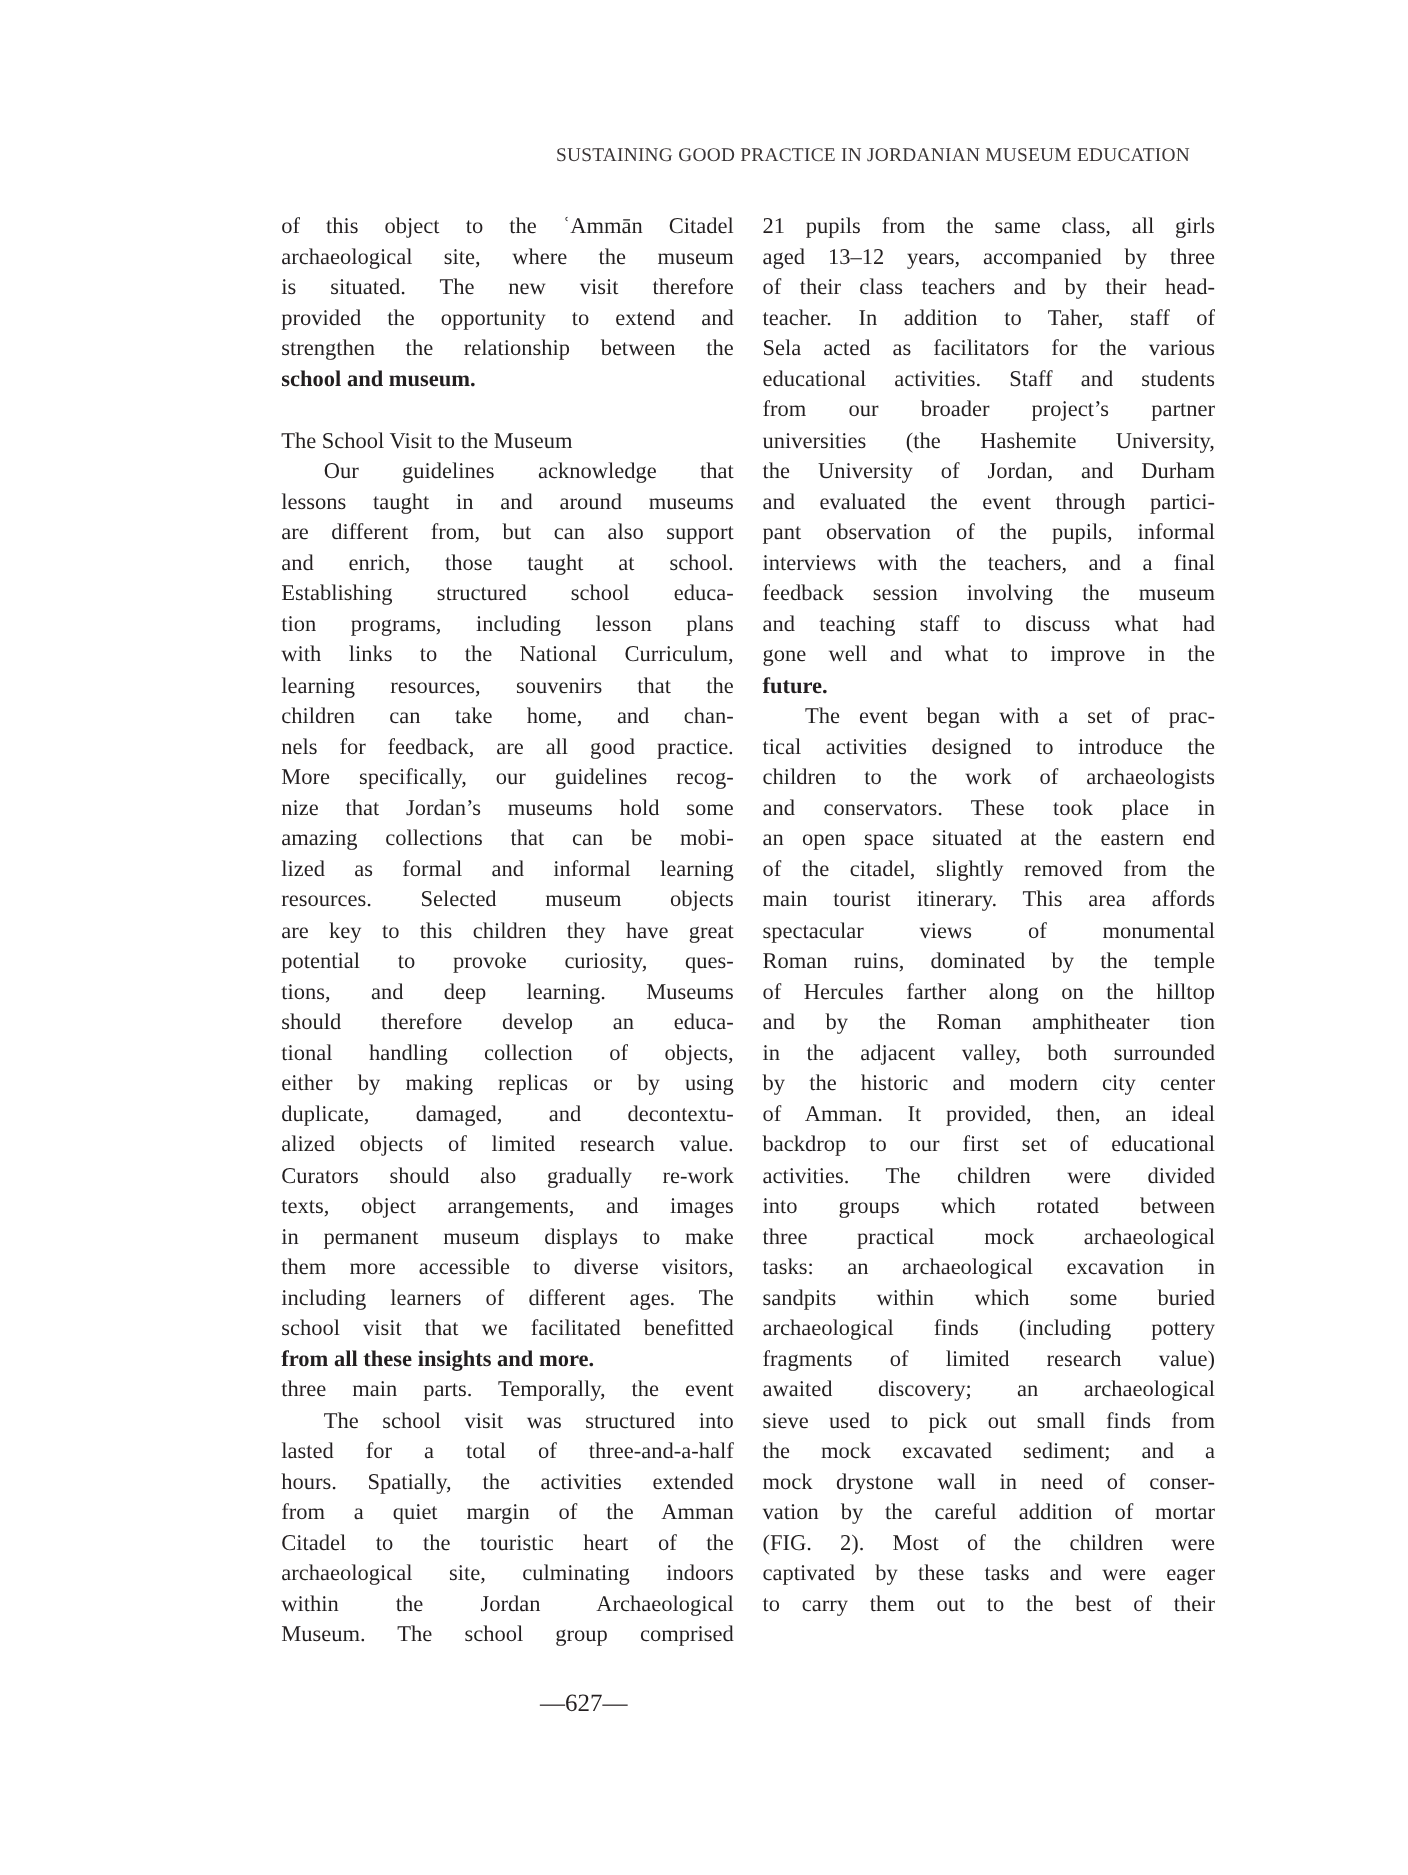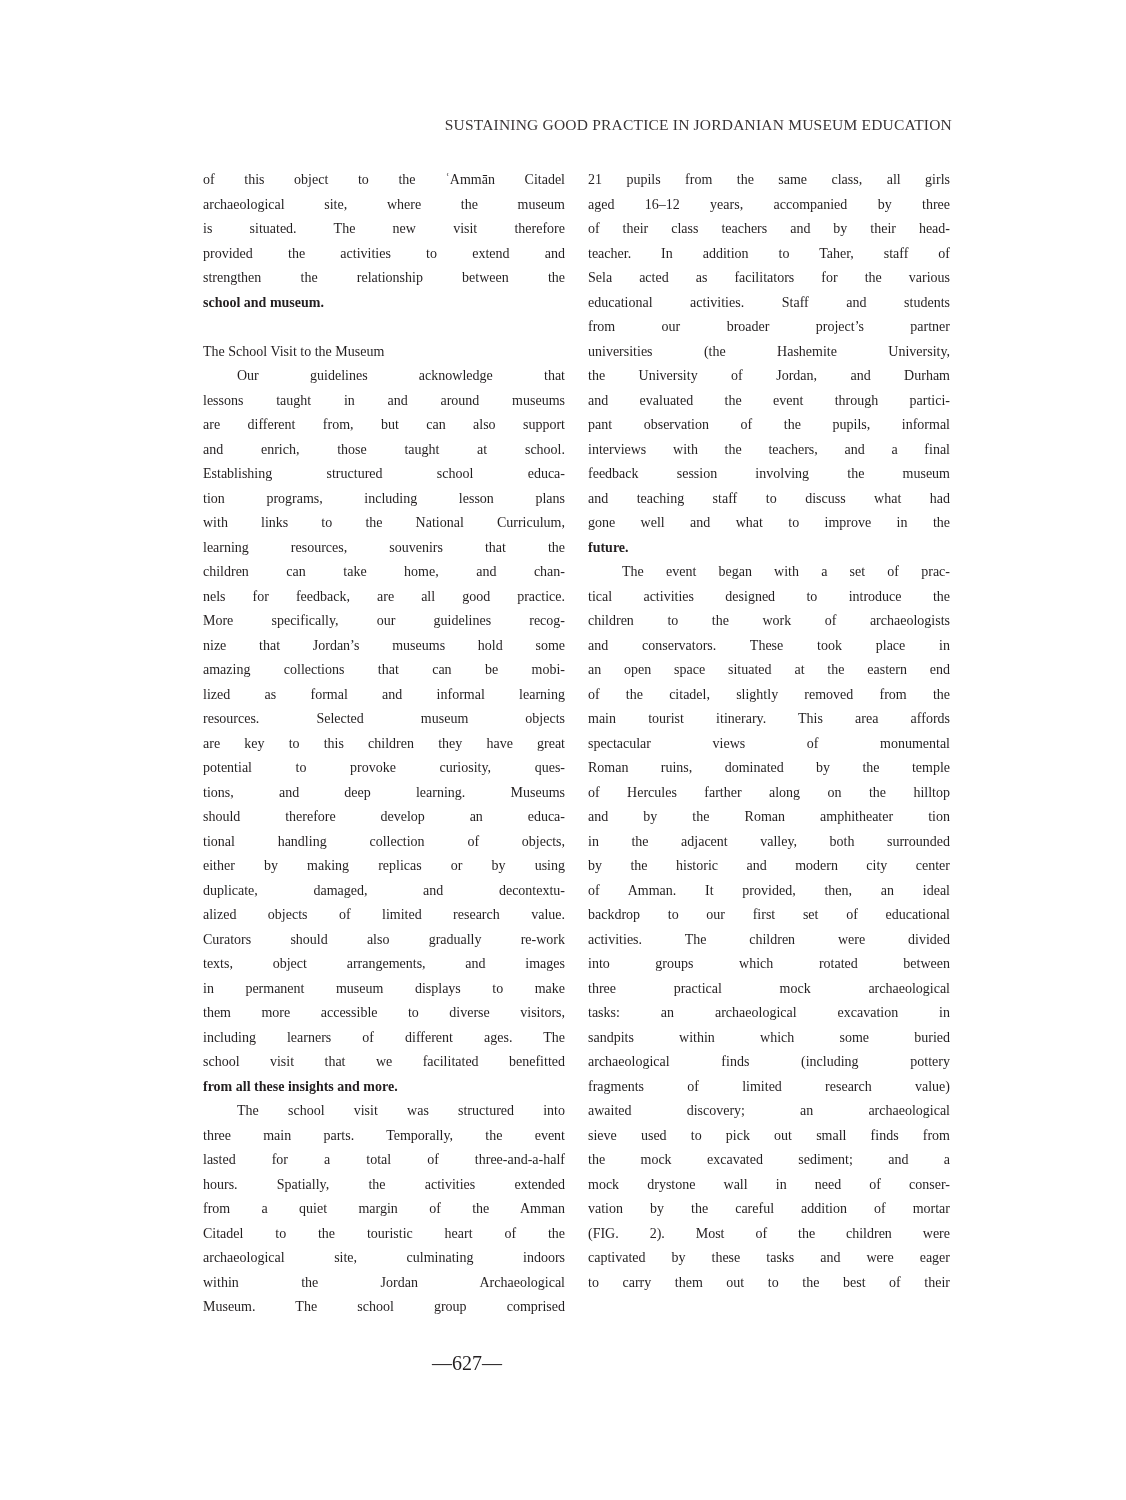--- a/index.html
+++ b/index.html
@@ -7,21 +7,21 @@
     width: 1126px; height: 1500px; position: relative; overflow: hidden;
     font-family: "Liberation Serif", "DejaVu Serif", serif; color: #231f20;
   }
   .running-head {
     position: absolute; top: 116px; right: 174px;
     font-size: 15.5px; letter-spacing: 0.2px; color: #3a3536;
     white-space: nowrap;
   }
   .col {
     position: absolute; top: 168px; width: 362px;
-    font-size: 14px; line-height: 24.5px;
+    font-size: 18px; line-height: 24.5px; margin-left: 22px;
   }
   .col.left { left: 203px; }
   .col.right { left: 588px; }
   .line {
     display: block; height: 24.5px; white-space: nowrap;
     text-align: justify; text-align-last: justify;
   }
   .line.last { text-align-last: left; font-weight: bold; }
   .line.indent { padding-left: 34px; }
   .line.blank { height: 24.5px; }
@@ -33,21 +33,21 @@
 </style>
 </head>
 <body>
 
 <div class="running-head">SUSTAINING GOOD PRACTICE IN JORDANIAN MUSEUM EDUCATION</div>
 
 <div class="col left" id="left-col">
     <span class="line normal">of this object to the ʿAmmān Citadel</span>
     <span class="line normal">archaeological site, where the museum</span>
     <span class="line normal">is situated. The new visit therefore</span>
-    <span class="line normal">provided the activities to extend and</span>
+    <span class="line normal">provided the opportunity to extend and</span>
     <span class="line normal">strengthen the relationship between the</span>
     <span class="line last">school and museum.</span>
     <span class="line blank"></span>
     <span class="line heading">The School Visit to the Museum</span>
     <span class="line indent">Our guidelines acknowledge that</span>
     <span class="line normal">lessons taught in and around museums</span>
     <span class="line normal">are different from, but can also support</span>
     <span class="line normal">and enrich, those taught at school.</span>
     <span class="line normal">Establishing structured school educa-</span>
     <span class="line normal">tion programs, including lesson plans</span>
@@ -68,33 +68,33 @@
     <span class="line normal">either by making replicas or by using</span>
     <span class="line normal">duplicate, damaged, and decontextu-</span>
     <span class="line normal">alized objects of limited research value.</span>
     <span class="line normal">Curators should also gradually re-work</span>
     <span class="line normal">texts, object arrangements, and images</span>
     <span class="line normal">in permanent museum displays to make</span>
     <span class="line normal">them more accessible to diverse visitors,</span>
     <span class="line normal">including learners of different ages. The</span>
     <span class="line normal">school visit that we facilitated benefitted</span>
     <span class="line last">from all these insights and more.</span>
+    <span class="line normal">three main parts. Temporally, the event</span>
     <span class="line indent">The school visit was structured into</span>
-    <span class="line normal">three main parts. Temporally, the event</span>
     <span class="line normal">lasted for a total of three-and-a-half</span>
     <span class="line normal">hours. Spatially, the activities extended</span>
     <span class="line normal">from a quiet margin of the Amman</span>
     <span class="line normal">Citadel to the touristic heart of the</span>
     <span class="line normal">archaeological site, culminating indoors</span>
     <span class="line normal">within the Jordan Archaeological</span>
     <span class="line normal">Museum. The school group comprised</span>
   </div>
 <div class="col right" id="right-col">
     <span class="line normal">21 pupils from the same class, all girls</span>
-    <span class="line normal">aged 16–12 years, accompanied by three</span>
+    <span class="line normal">aged 13–12 years, accompanied by three</span>
     <span class="line normal">of their class teachers and by their head-</span>
     <span class="line normal">teacher. In addition to Taher, staff of</span>
     <span class="line normal">Sela acted as facilitators for the various</span>
     <span class="line normal">educational activities. Staff and students</span>
     <span class="line normal">from our broader project’s partner</span>
     <span class="line normal">universities (the Hashemite University,</span>
     <span class="line normal">the University of Jordan, and Durham</span>
     <span class="line normal">and evaluated the event through partici-</span>
     <span class="line normal">pant observation of the pupils, informal</span>
     <span class="line normal">interviews with the teachers, and a final</span>

